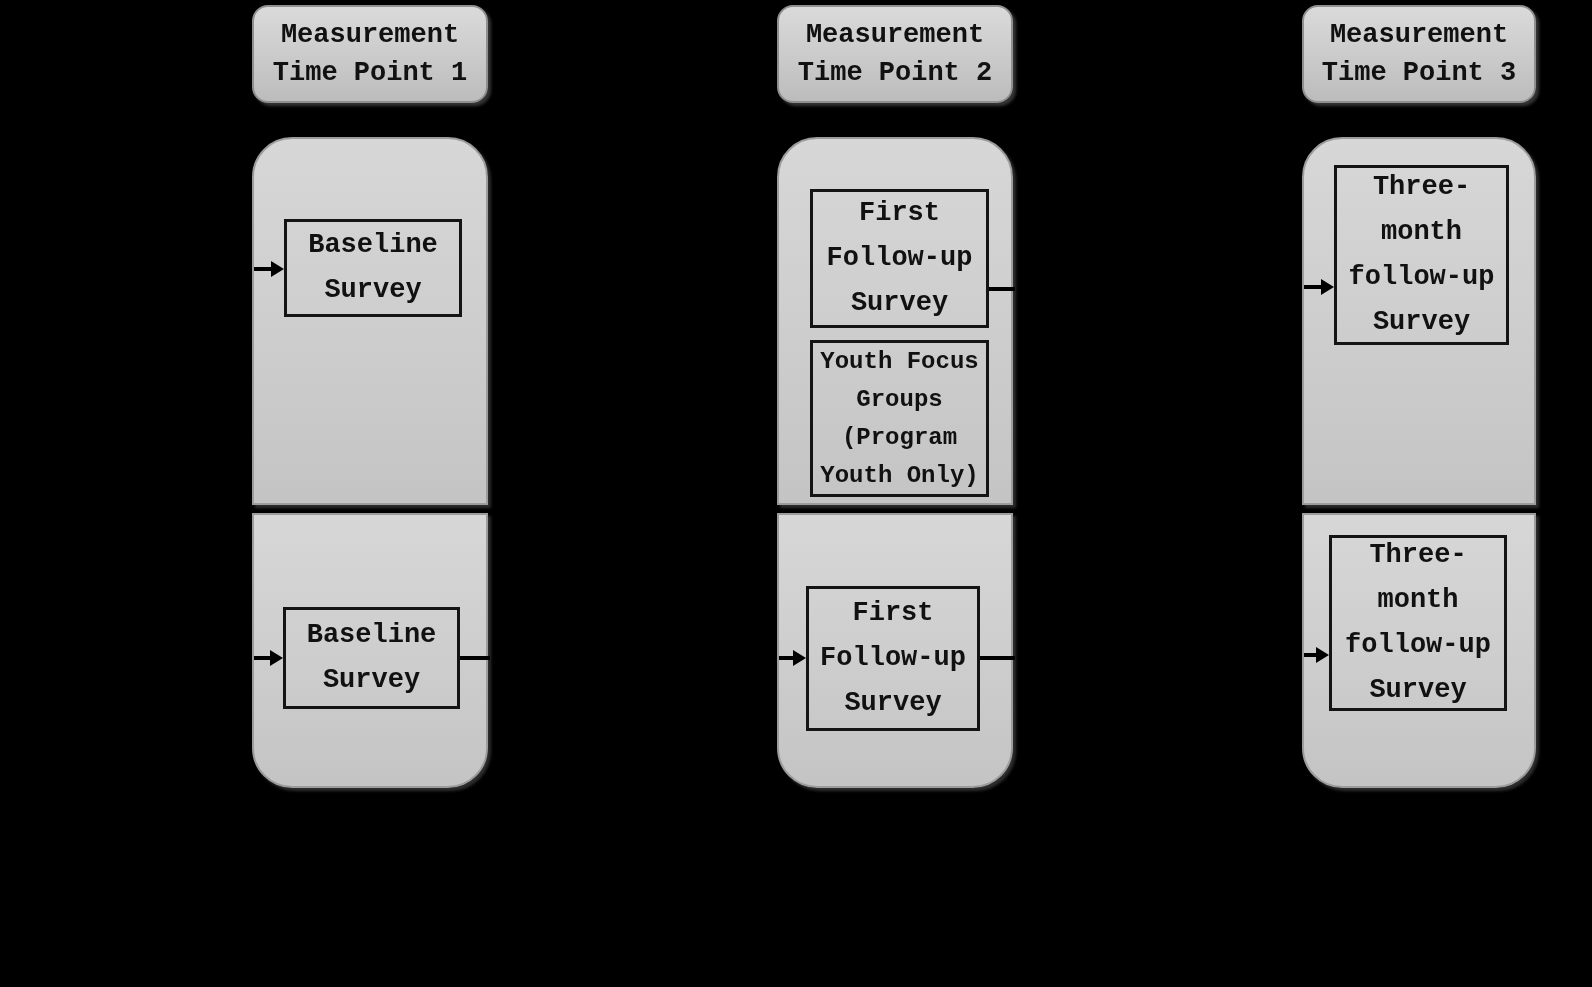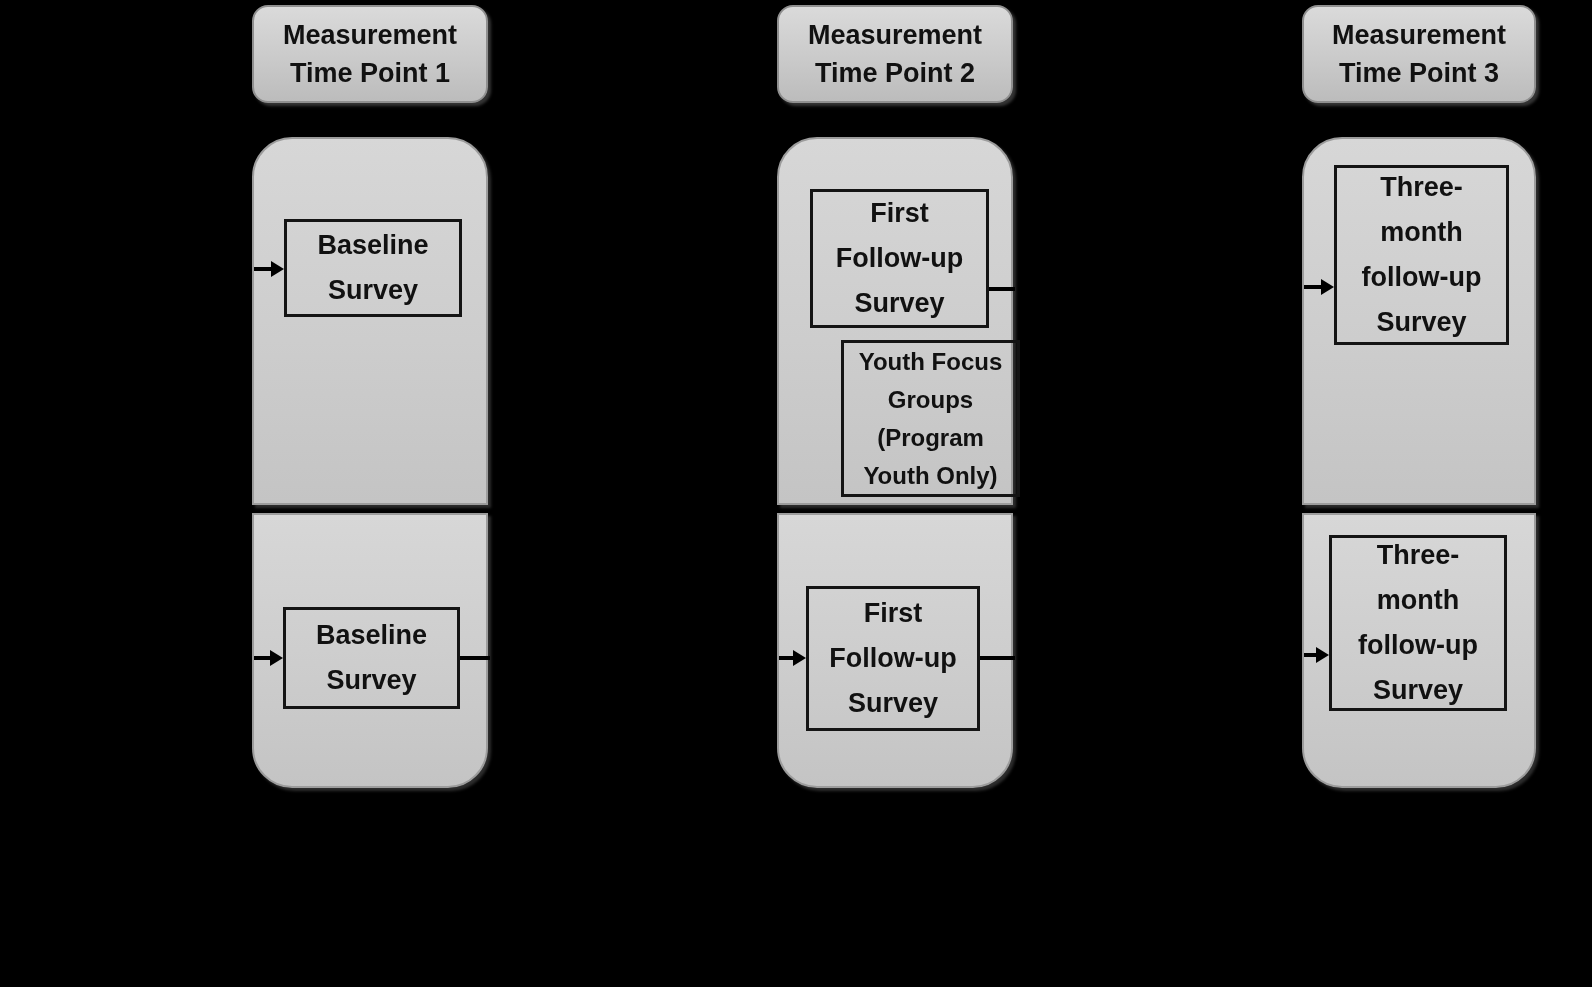--- a/index.html
+++ b/index.html
@@ -9,21 +9,21 @@
     background: #000;
   }
   * { box-sizing: border-box; }
 
   .stage {
     position: relative;
     width: 1592px;
     height: 987px;
     background: #000;
     overflow: hidden;
-    font-family: Liberation Sans, sans-serif;
+    font-family: Liberation Mono, monospace;
     color: #111;
   }
 
   
   .tp-header {
     position: absolute;
     top: 5px;
     height: 98px;
     border-radius: 16px;
     background: linear-gradient(180deg, #dadada 0%, #cacaca 55%, #bcbcbc 100%);
@@ -116,21 +116,21 @@
     <div class="node" style="left:29px; top:92px; width:177px; height:102px;">Baseline
 Survey</div>
     <div class="shaft" style="left:206px; width:30px; top:141px;"></div>
   </div>
 
   <div class="panel upper" style="left:777px; width:236px;">
     <div class="node" style="left:31px; top:50px; width:179px; height:139px;">First
 Follow-up
 Survey</div>
     <div class="shaft" style="left:210px; width:26px; top:148px;"></div>
-    <div class="node small" style="left:31px; top:201px; width:179px; height:157px;margin-left:31px;">Youth Focus
+    <div class="node small" style="left:31px; top:201px; width:179px; height:157px;">Youth Focus
 Groups
 (Program
 Youth Only)</div>
   </div>
 
   <div class="panel lower" style="left:777px; width:236px;">
     <div class="shaft" style="left:0; width:15px; top:141px;"></div>
     <div class="head" style="left:14px; top:135px;"></div>
     <div class="node" style="left:27px; top:71px; width:174px; height:145px;">First
 Follow-up

